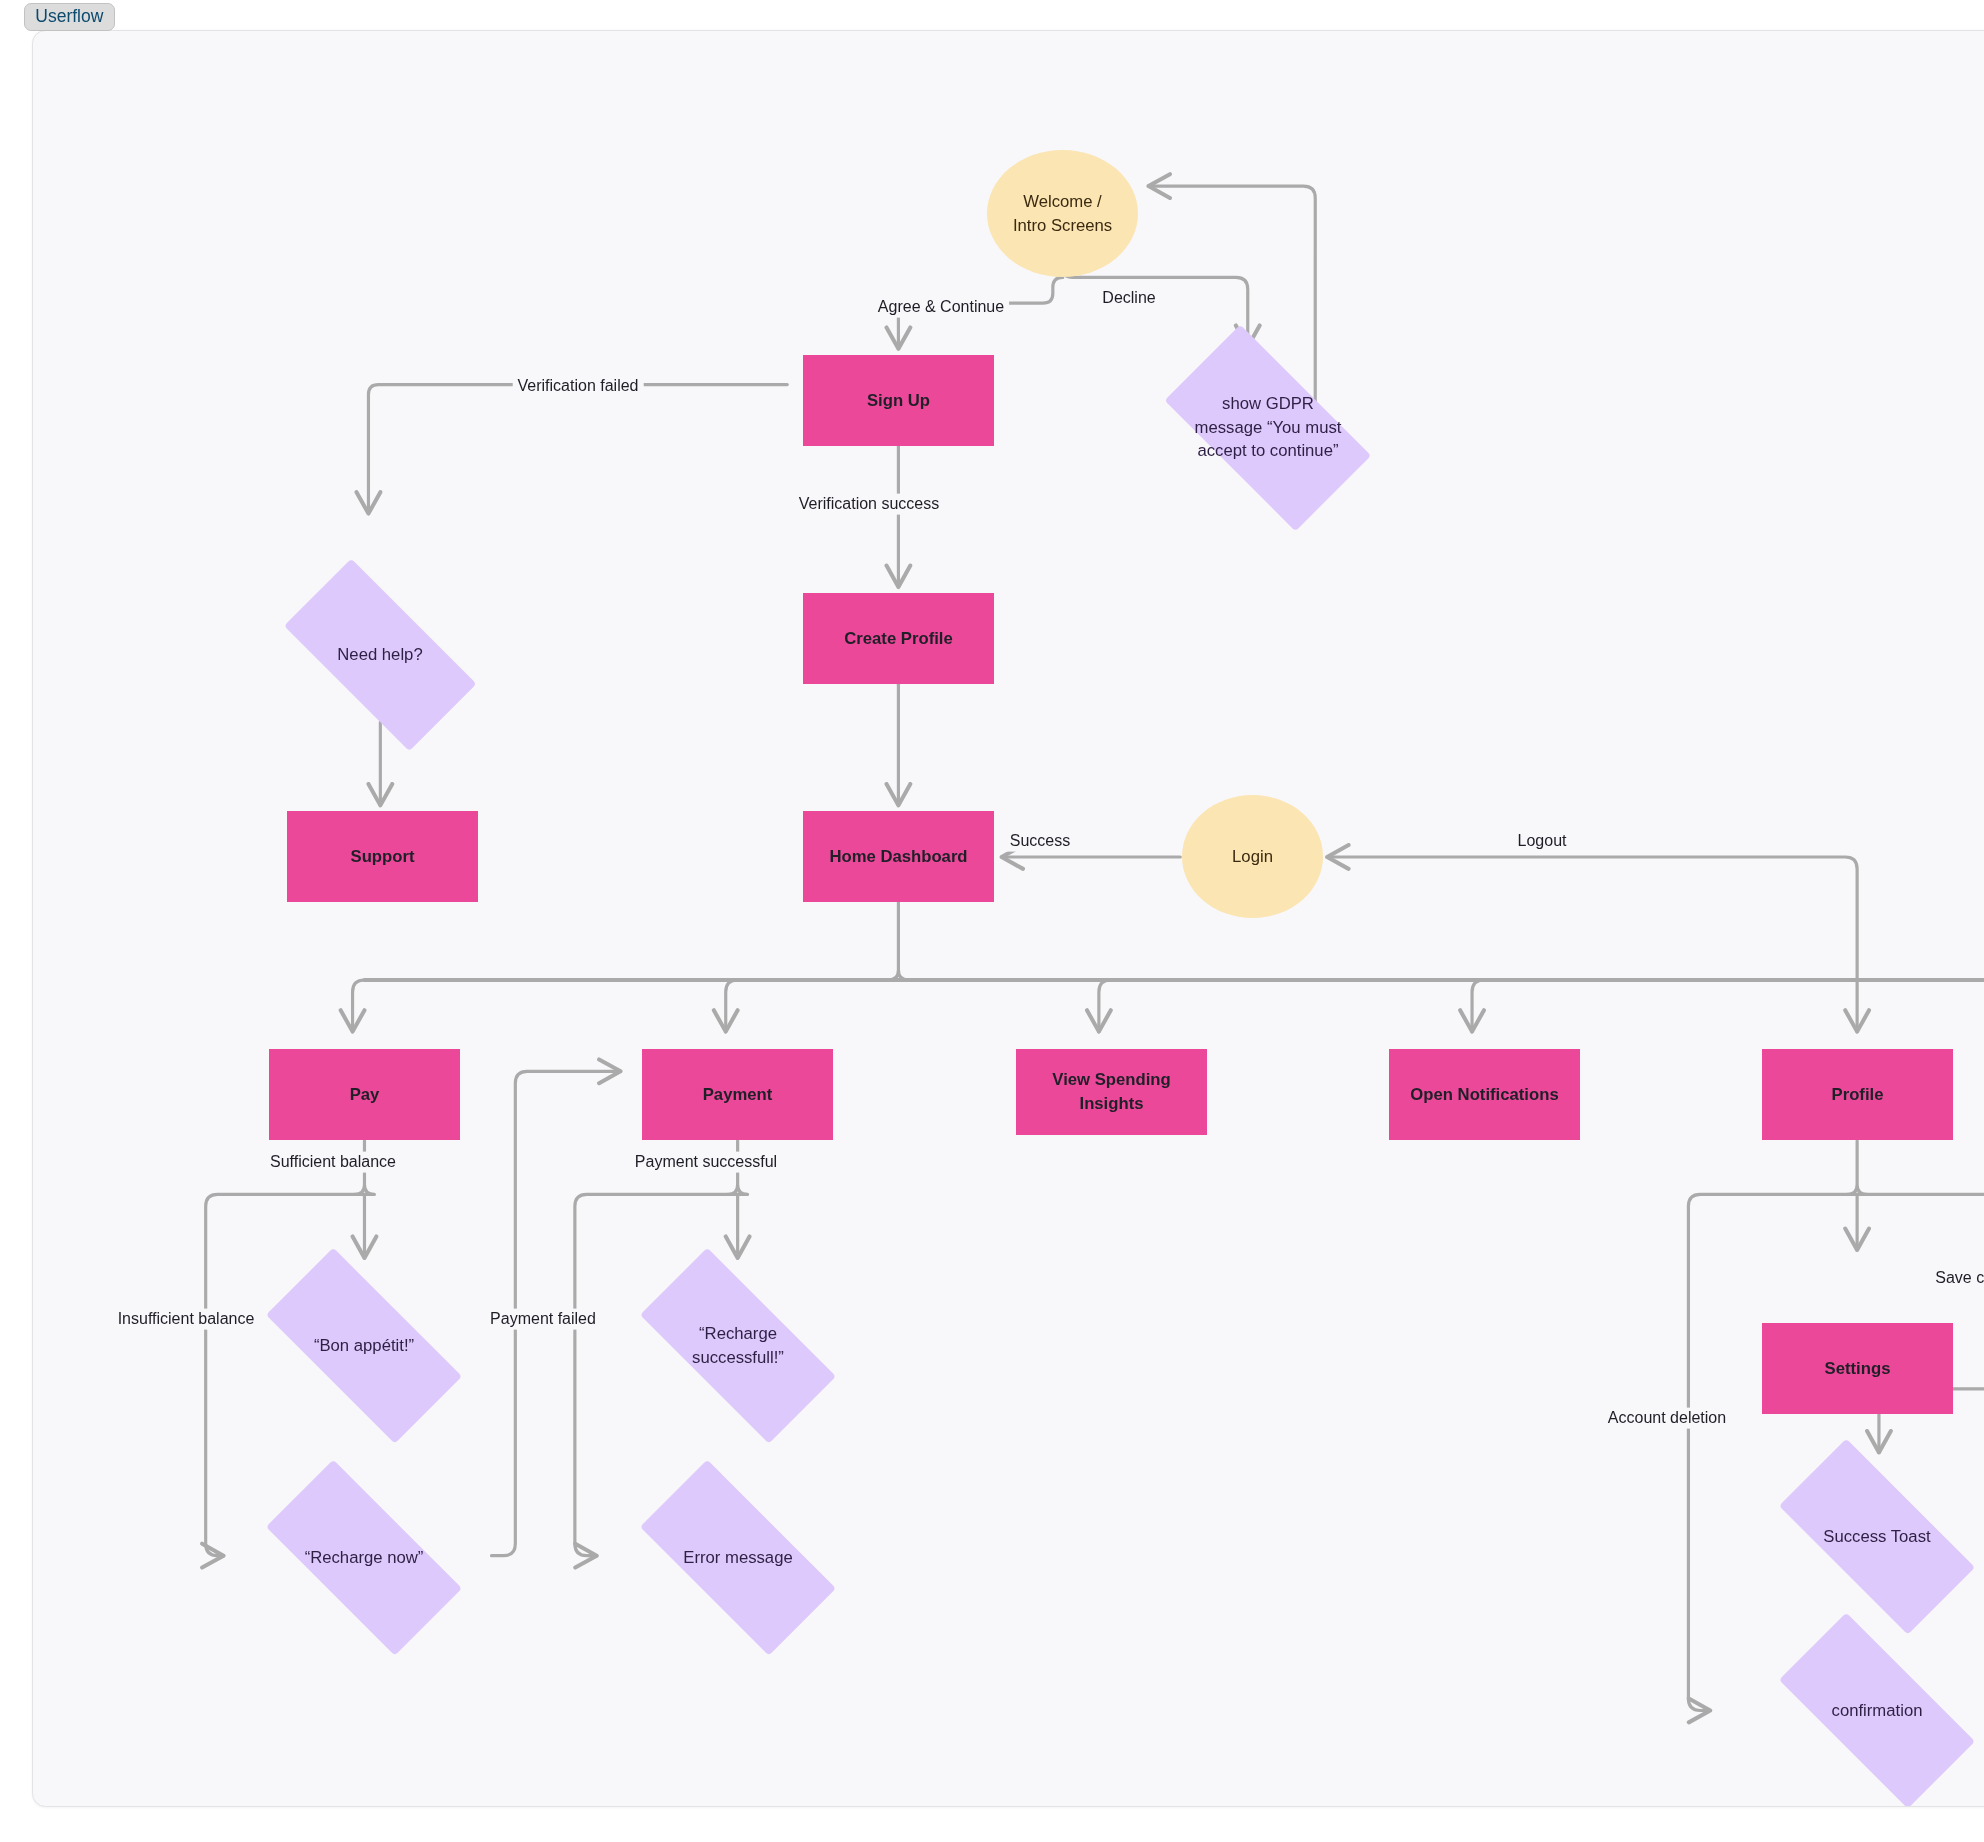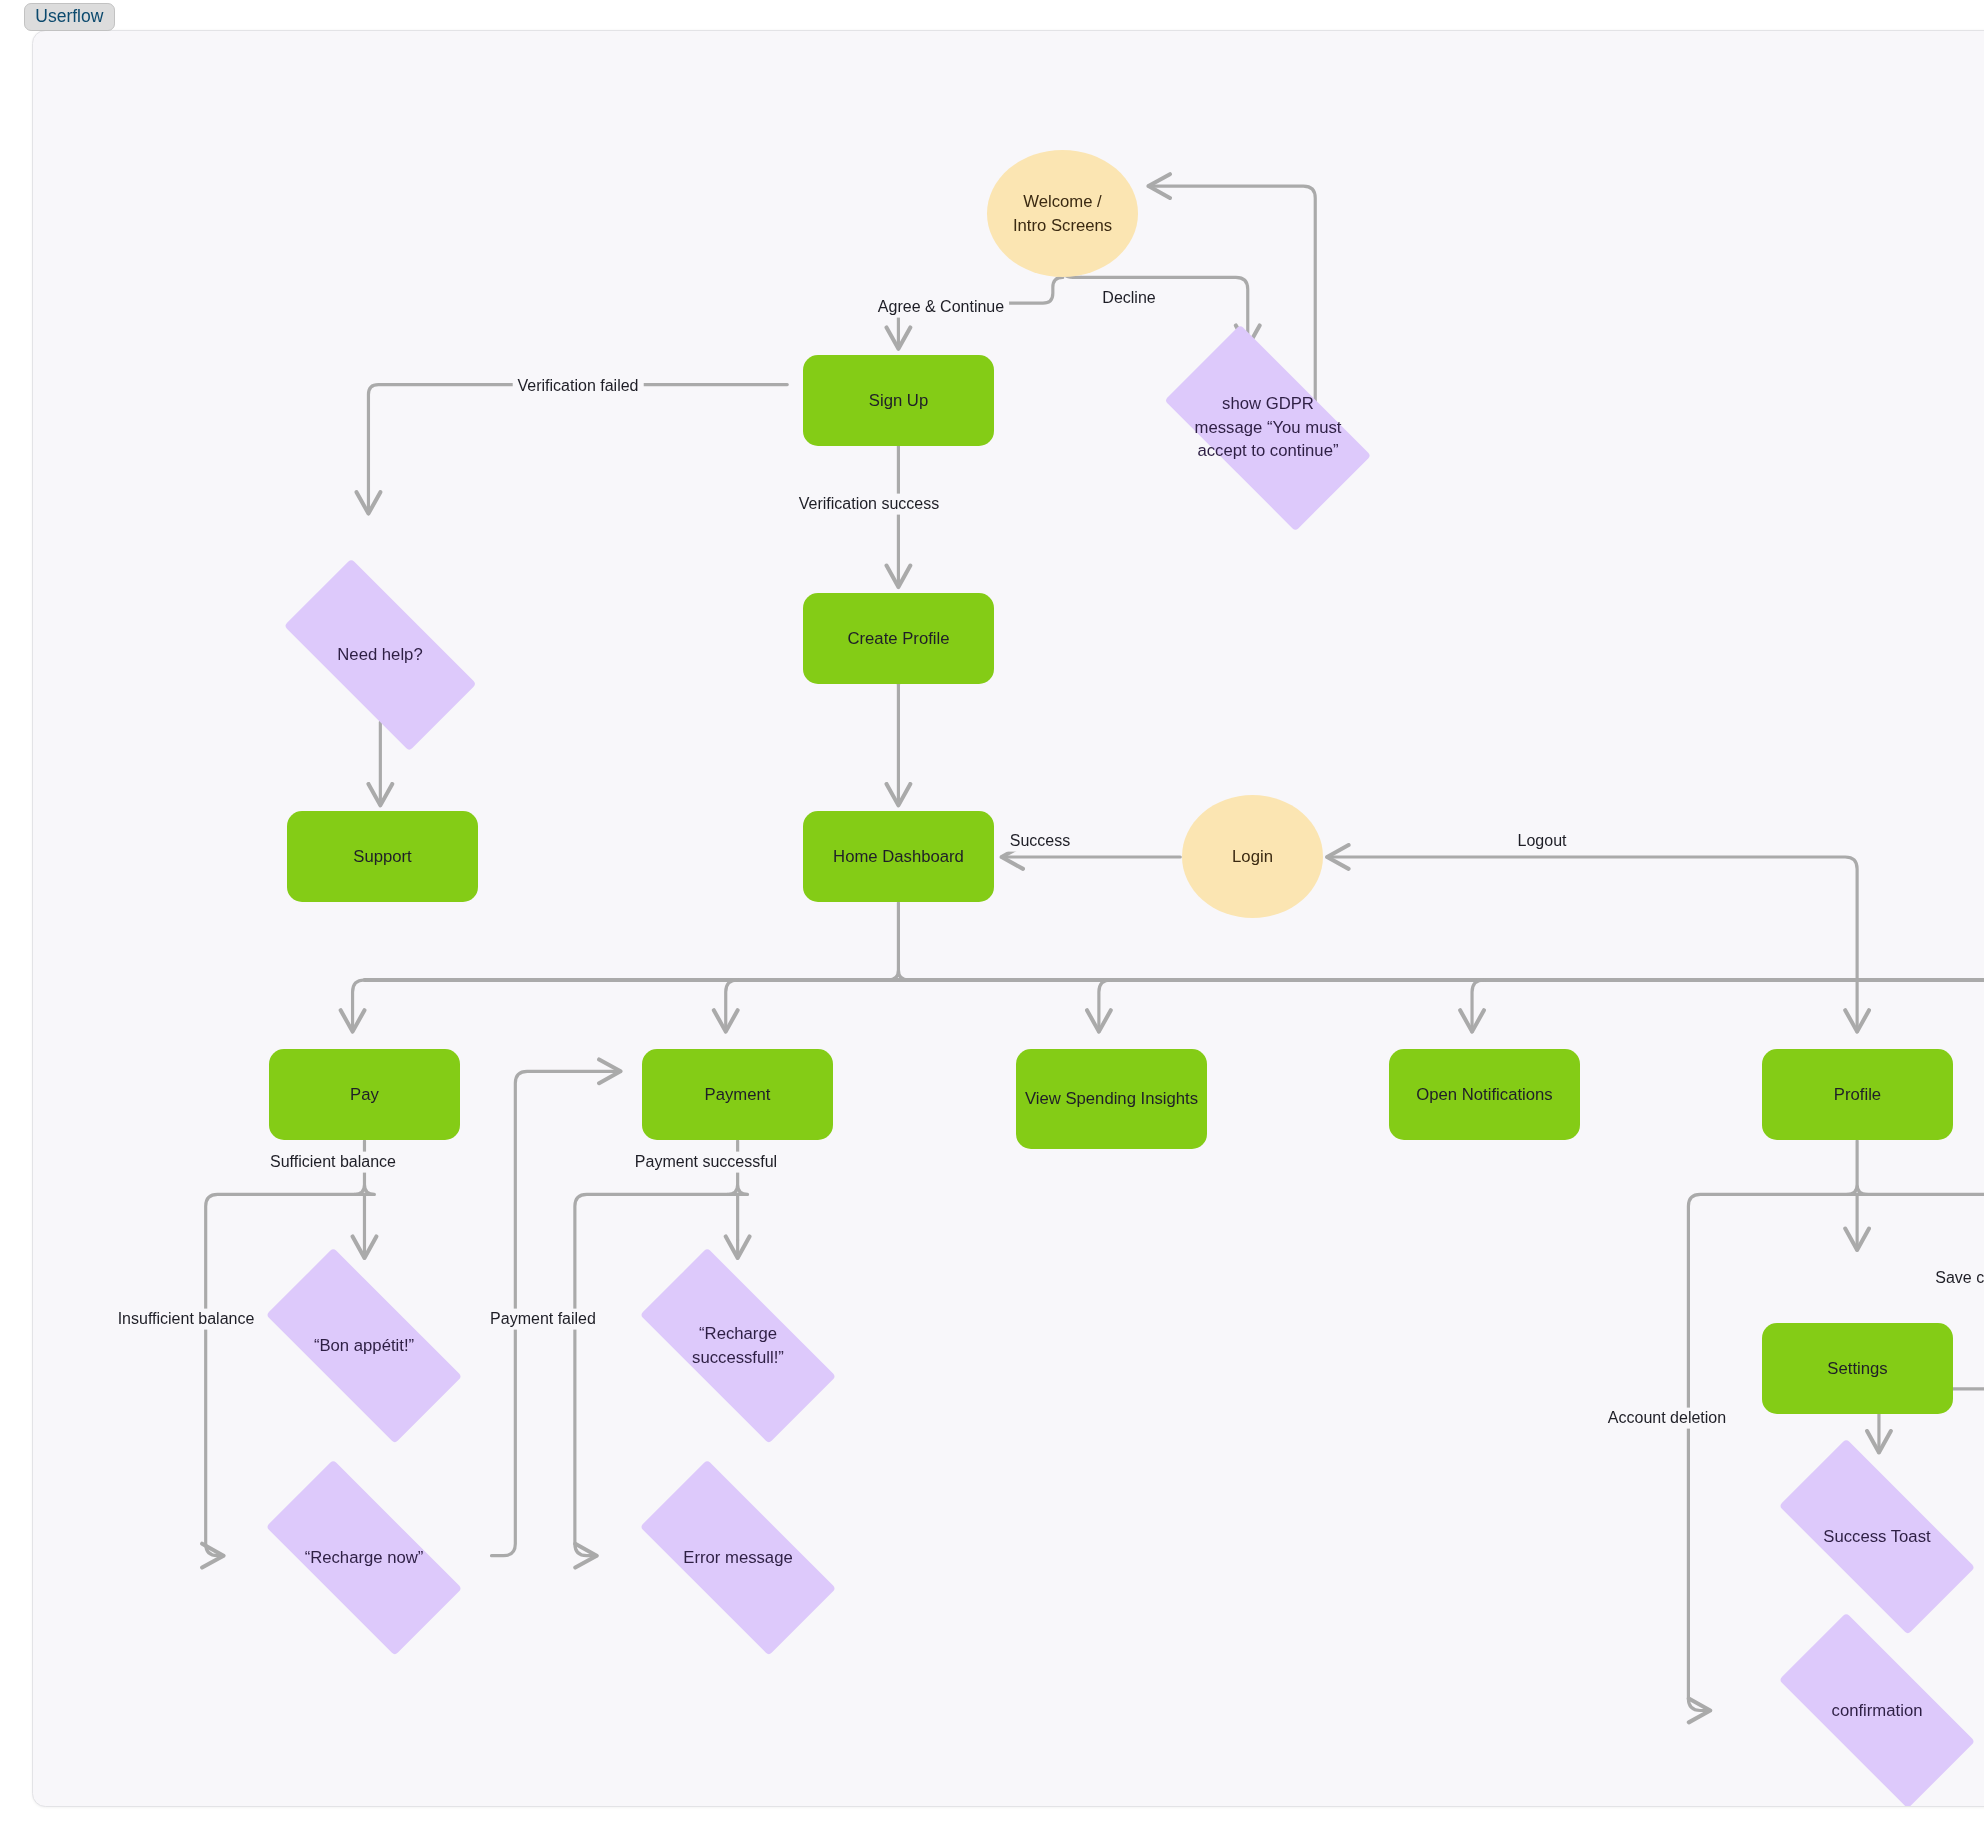--- a/index.html
+++ b/index.html
@@ -22,21 +22,21 @@
     background:#f8f7fa;border:1.2px solid #e3e3e6;border-radius:13.5px;
     box-shadow:0 0.8px 2.4px rgba(0,0,0,.05);
     overflow:hidden;
   }
   #edges{position:absolute;left:0;top:0;width:2628px;height:1775px;}
 
   
   .node{position:absolute;display:flex;align-items:center;justify-content:center;text-align:center;z-index:5;}
   .node .lbl{position:relative;z-index:3;color:#241b30;font-size:16.7px;line-height:1.42;padding:0 4px;white-space:pre-line;text-align:center;}
 
-  .rect{background:#84cc16;border-radius:15px;}
+  .rect{background:#ec4899;border-radius:0;font-weight:bold;}
   .rect .lbl{color:#1f1f28;}
 
   .ellipse{background:#fbe5b2;border-radius:50%;}
   .ellipse .lbl{color:#3b2a12;}
 
   .diamond{background:transparent;}
   .diamond::before{
     content:"";position:absolute;left:50%;top:50%;
     width:70.71%;height:70.71%;
     transform:translate(-50%,-50%) rotate(45deg);
@@ -174,21 +174,21 @@
       </div>
 
     <div class="node rect" style="left:236px;top:1018px;width:191px;height:91px">
       <span class="lbl">Pay</span>
       </div>
 
     <div class="node rect" style="left:609px;top:1018px;width:191px;height:91px">
       <span class="lbl">Payment</span>
       </div>
 
-    <div class="node rect" style="left:983px;top:1018px;width:191px;height:100px">
+    <div class="node rect" style="left:983px;top:1018px;width:191px;height:86px">
       <span class="lbl">View Spending Insights</span>
       </div>
 
     <div class="node rect" style="left:1356px;top:1018px;width:191px;height:91px">
       <span class="lbl">Open Notifications</span>
       </div>
 
     <div class="node rect" style="left:1729px;top:1018px;width:191px;height:91px">
       <span class="lbl">Profile</span>
       </div>

